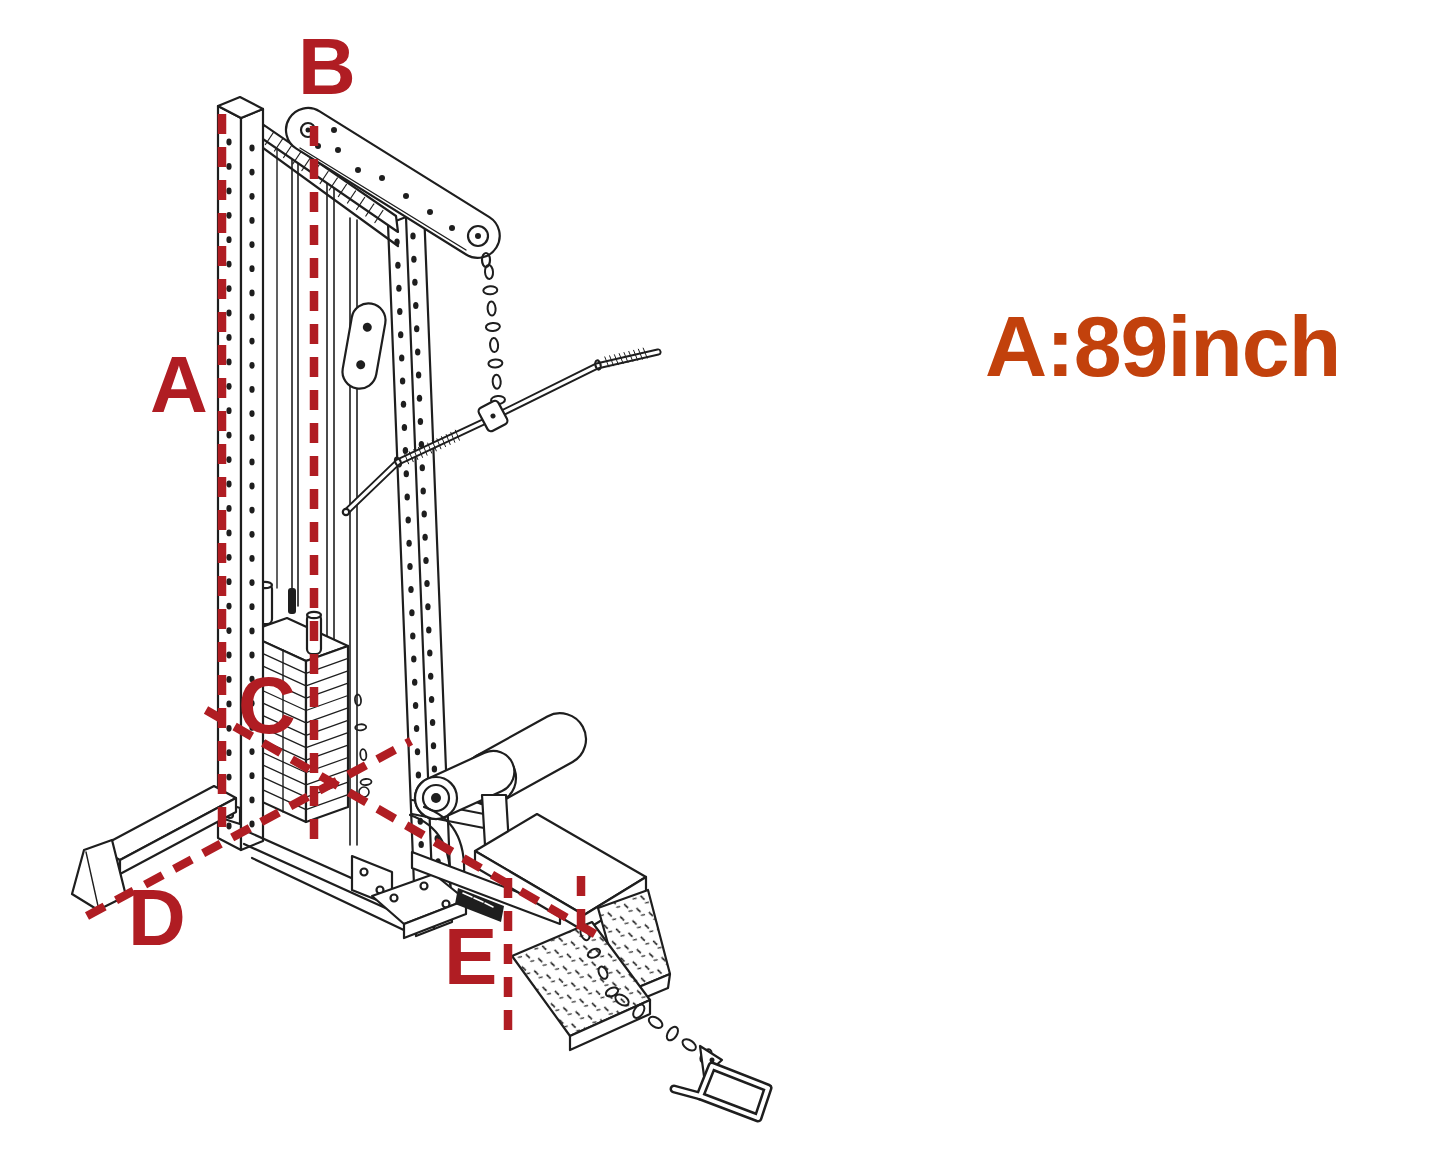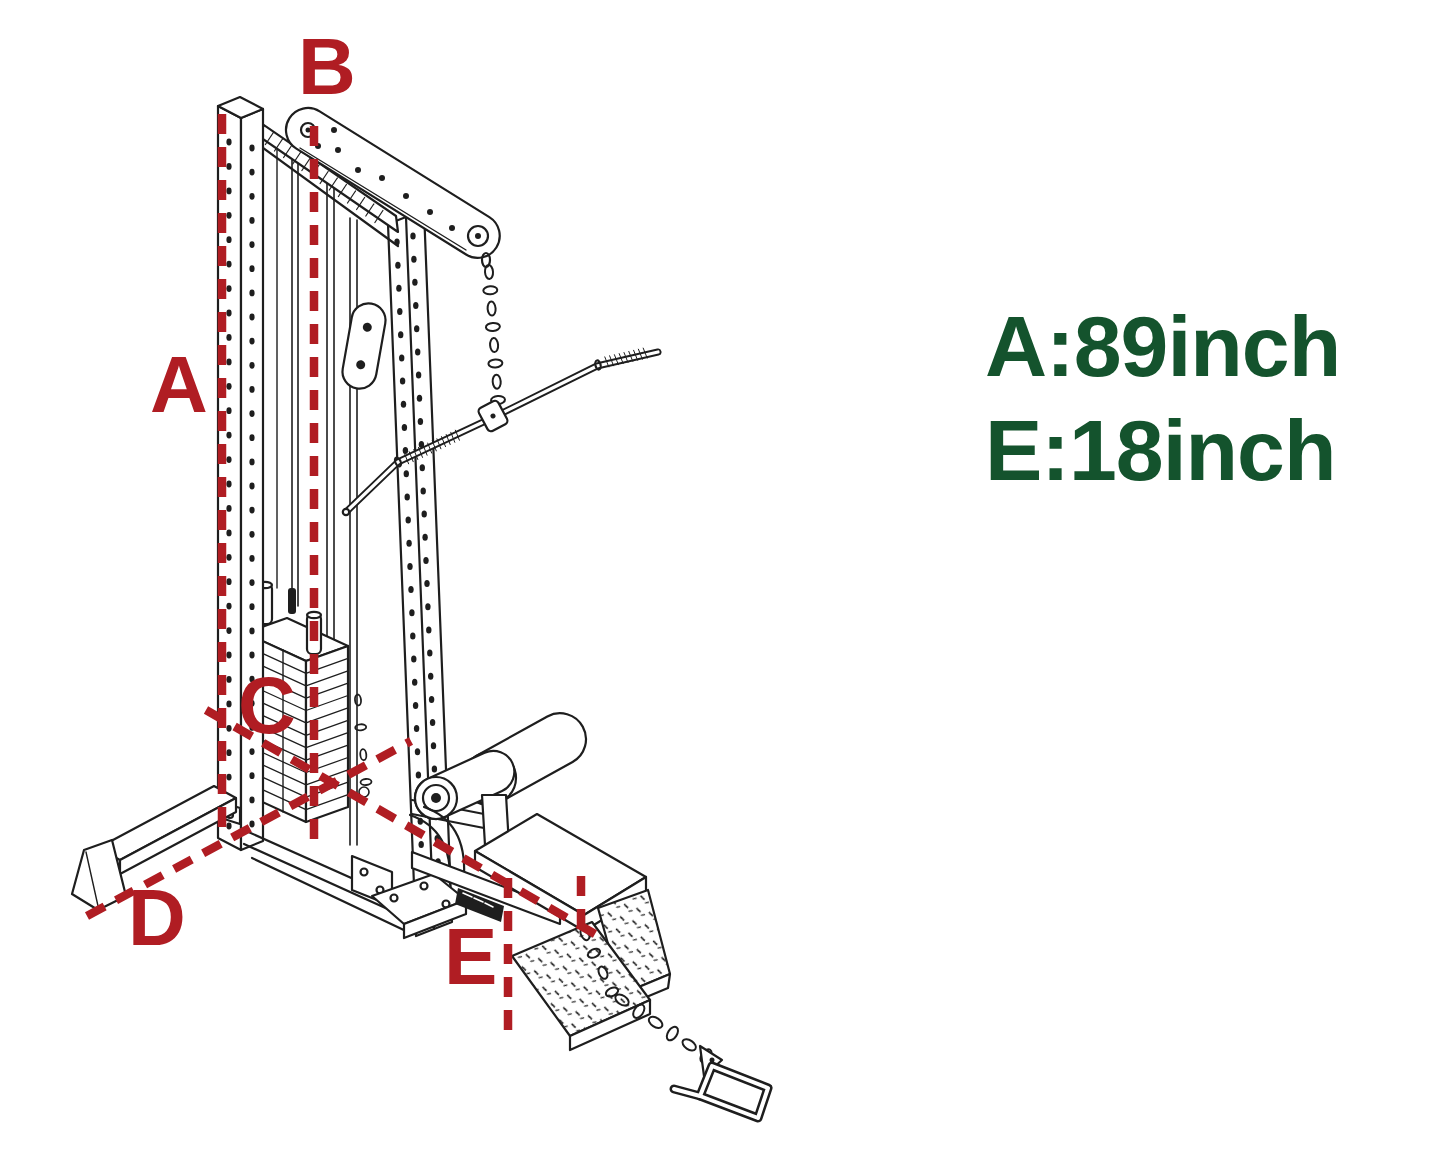--- a/index.html
+++ b/index.html
@@ -8,21 +8,21 @@
     font-family:"Liberation Sans", sans-serif;overflow:hidden;
   }
   #stage{position:absolute;left:0;top:0;width:1445px;height:1153px;}
   #art{position:absolute;left:0;top:0;}
   .dim-label{
     font-family:"Liberation Sans", sans-serif;
     font-weight:bold;font-size:80px;
   }
   #legend{
     position:absolute;left:985px;top:294px;width:430px;
-    color:#14532d;font-weight:bold;font-size:86px;line-height:104px;
+    color:#c2410c;font-weight:bold;font-size:86px;line-height:104px;
     letter-spacing:-1px;white-space:nowrap;
   }
   .legend-row{height:104px;}
 </style>
 </head>
 <body>
 
 <div id="stage">
 
   <svg id="art" width="1445" height="1153" viewBox="0 0 1445 1153" xmlns="http://www.w3.org/2000/svg">
@@ -432,15 +432,14 @@
       <text x="150" y="412" class="dim-label">A</text>
       <text x="298" y="94" class="dim-label">B</text>
       <text x="238" y="733" class="dim-label">C</text>
       <text x="128" y="945" class="dim-label">D</text>
       <text x="444" y="984" class="dim-label">E</text>
     </g>
   </svg>
 
   <div id="legend">
     <div class="legend-row">A:89inch</div>
-    <div class="legend-row">E:18inch</div>
   </div>
 </div>
 
 </body></html>

